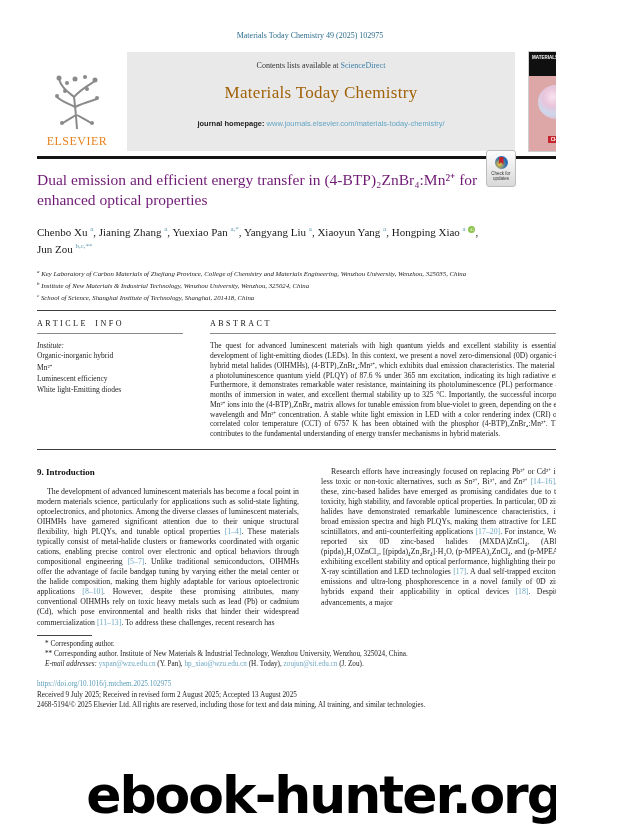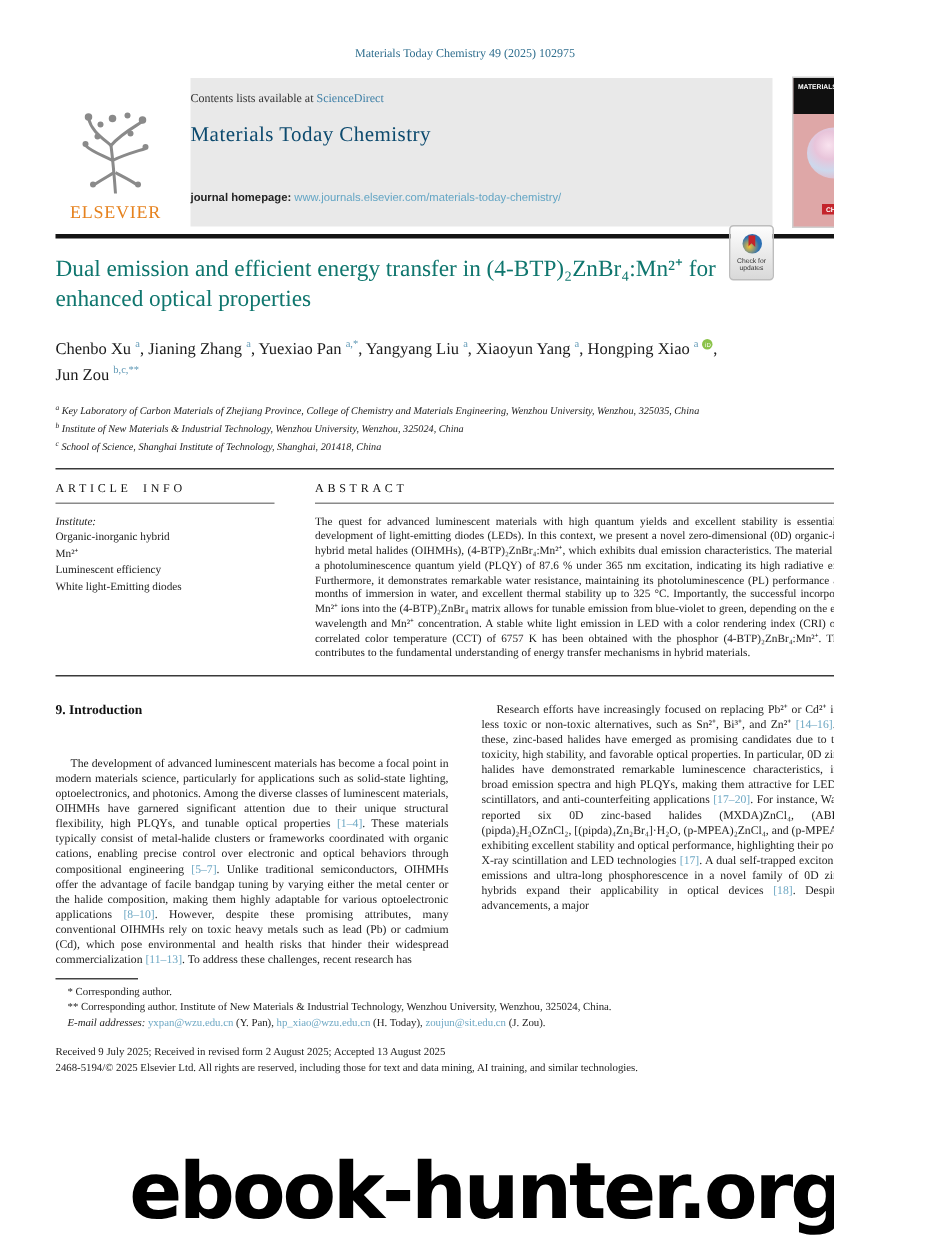--- a/index.html
+++ b/index.html
@@ -13,35 +13,35 @@
     color: #1c1c1c;
   }
   .content { margin: 0 37px; width: 546px; }
 
   .citation { padding-top: 31px; text-align: center; font-size: 8px; color: #2f6e8e; }
 
   .header-row { margin-top: 12px; display: flex; height: 99px; }
   .logo-col { width: 80px; display: flex; flex-direction: column; align-items: center; justify-content: flex-end; padding-bottom: 2px; }
   .logo-col svg { display: block; }
   .elsevier-word { font-size: 12px; color: #e6821e; letter-spacing: 0.5px; margin-top: 1px; font-family: "Liberation Serif", serif; }
-  .band { flex: 1; background: #e9e9e9; margin: 0 14px 0 10px; text-align: left; padding-top: 9px; }
+  .band { flex: 1; background: #e9e9e9; margin: 0 14px 0 10px; text-align: center; padding-top: 9px; }
   .contents-line { font-size: 8px; color: #333; }
   .contents-line .sd { color: #3d7fa6; }
-  .journal-title { font-size: 14px; color: #0c4a6e; margin-top: 13px; letter-spacing: 0.3px; }
-  .homepage-line { margin-top: 28px; font-size: 7.5px; font-family: "Liberation Sans", sans-serif; font-weight: bold; color: #222; }
+  .journal-title { font-size: 17px; color: #a16207; margin-top: 13px; letter-spacing: 0.3px; }
+  .homepage-line { margin-top: 16px; font-size: 7.5px; font-family: "Liberation Sans", sans-serif; font-weight: bold; color: #222; }
   .homepage-line .url { color: #63a5c4; font-weight: normal; }
   .cover { width: 54px; height: 99px; background: #dea7a7; position: relative; box-shadow: 0 0 0 1px #cfcfcf; }
   .cover-band { background: #101010; width: 100%; height: 24px; padding: 3px 2px 0 3px; }
   .cover-band .b1 { color: #fff; font-size: 4.5px; font-family: "Liberation Sans", sans-serif; font-weight: bold; line-height: 1.15; }
   .cover-sphere { position: absolute; left: 9px; top: 33px; width: 36px; height: 34px; border-radius: 50%;
      background: radial-gradient(circle at 40% 35%, #f9e3ef 0%, #e8c4da 30%, #cdd8ec 55%, #e5b7c6 80%, #d49fb4 100%); }
   .cover-tag { position: absolute; right: 3px; bottom: 8px; background: #c4242b; color: #fff; font-size: 4.5px; font-family: "Liberation Sans", sans-serif; font-weight: bold; padding: 1px 3px; }
   .thick-rule { margin-top: 5px; height: 3px; background: #141414; }
 
-  .title { margin-top: 11px; font-size: 15.5px; line-height: 1.32; color: #0f766e; width: 478px; }
+  .title { margin-top: 11px; font-size: 15.5px; line-height: 1.32; color: #701a75; width: 478px; }
   .check-badge { position: absolute; top: 150px; right: 40px; width: 30px; height: 37px;
     background: linear-gradient(#fdfdfd, #d9d9d9); border: 1px solid #bdbdbd; border-radius: 3px;
     display: flex; flex-direction: column; align-items: center; justify-content: center; }
   .cb-circle { width: 13px; height: 13px; border-radius: 50%; background: radial-gradient(circle at 35% 65%, #f6c433 0%, #2b6fb3 55%, #2b6fb3 100%); position: relative; }
   .cb-flag { position: absolute; left: 4px; top: 1px; width: 5px; height: 8px; background: #c4242b; clip-path: polygon(0 0, 100% 0, 100% 100%, 50% 70%, 0 100%); }
   .cb-text { font-size: 4.5px; font-family: "Liberation Sans", sans-serif; color: #333; text-align: center; line-height: 1.2; margin-top: 2px; width: 26px; }
 
   .authors { margin-top: 13px; font-size: 11px; color: #1a1a1a; width: 458px; line-height: 1.55; }
   .author { white-space: nowrap; }
   .author:not(:last-child)::after { content: ", "; white-space: normal; }
@@ -61,21 +61,21 @@
   .kw { font-size: 7.5px; line-height: 1.5; }
   .abs-text { font-size: 7.5px; line-height: 1.3; text-align: justify; color: #1a1a1a; }
   .rule2 { margin-top: 10px; border-top: 1px solid #3a3a3a; }
 
   .intro { display: flex; margin-top: 17px; }
   .col-l { width: 262px; }
   .col-r { width: 262px; margin-left: 22px; }
   .intro h2 { font-size: 9px; font-weight: bold; color: #111; }
   .para { font-size: 7.8px; line-height: 1.29; text-align: justify; }
   .indent { text-indent: 10px; }
-  .col-l .para { margin-top: 26px; }
+  .col-l .para { margin-top: 10px; }
   .ref-link { color: #6ea8c4; }
 
   .fn-rule { margin-top: 7px; width: 55px; border-top: 1px solid #444; }
   .footnotes { margin-top: 3px; font-size: 7.2px; line-height: 1.45; }
   .footnotes .em-label { font-style: italic; }
   .footnotes .indent-fn { padding-left: 8px; }
 
   .footer-block { margin-top: 9px; font-size: 7.2px; line-height: 1.5; }
   .doi { color: #5b9cb8; }
 
@@ -195,20 +195,21 @@
     <div class="fn-rule"></div>
     <div class="footnotes">
       <div class="indent-fn">* Corresponding author.</div>
       <div class="indent-fn">** Corresponding author. Institute of New Materials &amp; Industrial Technology, Wenzhou University, Wenzhou, 325024, China.</div>
       <div class="indent-fn">
         <span class="em-label">E-mail addresses: </span><span><span class="ref-link">yxpan@wzu.edu.cn</span><span> (Y. Pan), </span><span class="ref-link">hp_xiao@wzu.edu.cn</span><span> (H. Today), </span><span class="ref-link">zoujun@sit.edu.cn</span><span> (J. Zou).</span></span>
       </div>
     </div>
 
     <div class="footer-block">
+      <div class="doi">https://doi.org/10.1016/j.mtchem.2025.102975</div>
       <div>Received 9 July 2025; Received in revised form 2 August 2025; Accepted 13 August 2025</div>
       <div>2468-5194/© 2025 Elsevier Ltd. All rights are reserved, including those for text and data mining, AI training, and similar technologies.</div>
     </div>
 
   </div>
 
   <div class="watermark">ebook-hunter.org</div>
 </div>
 
 </body></html>

